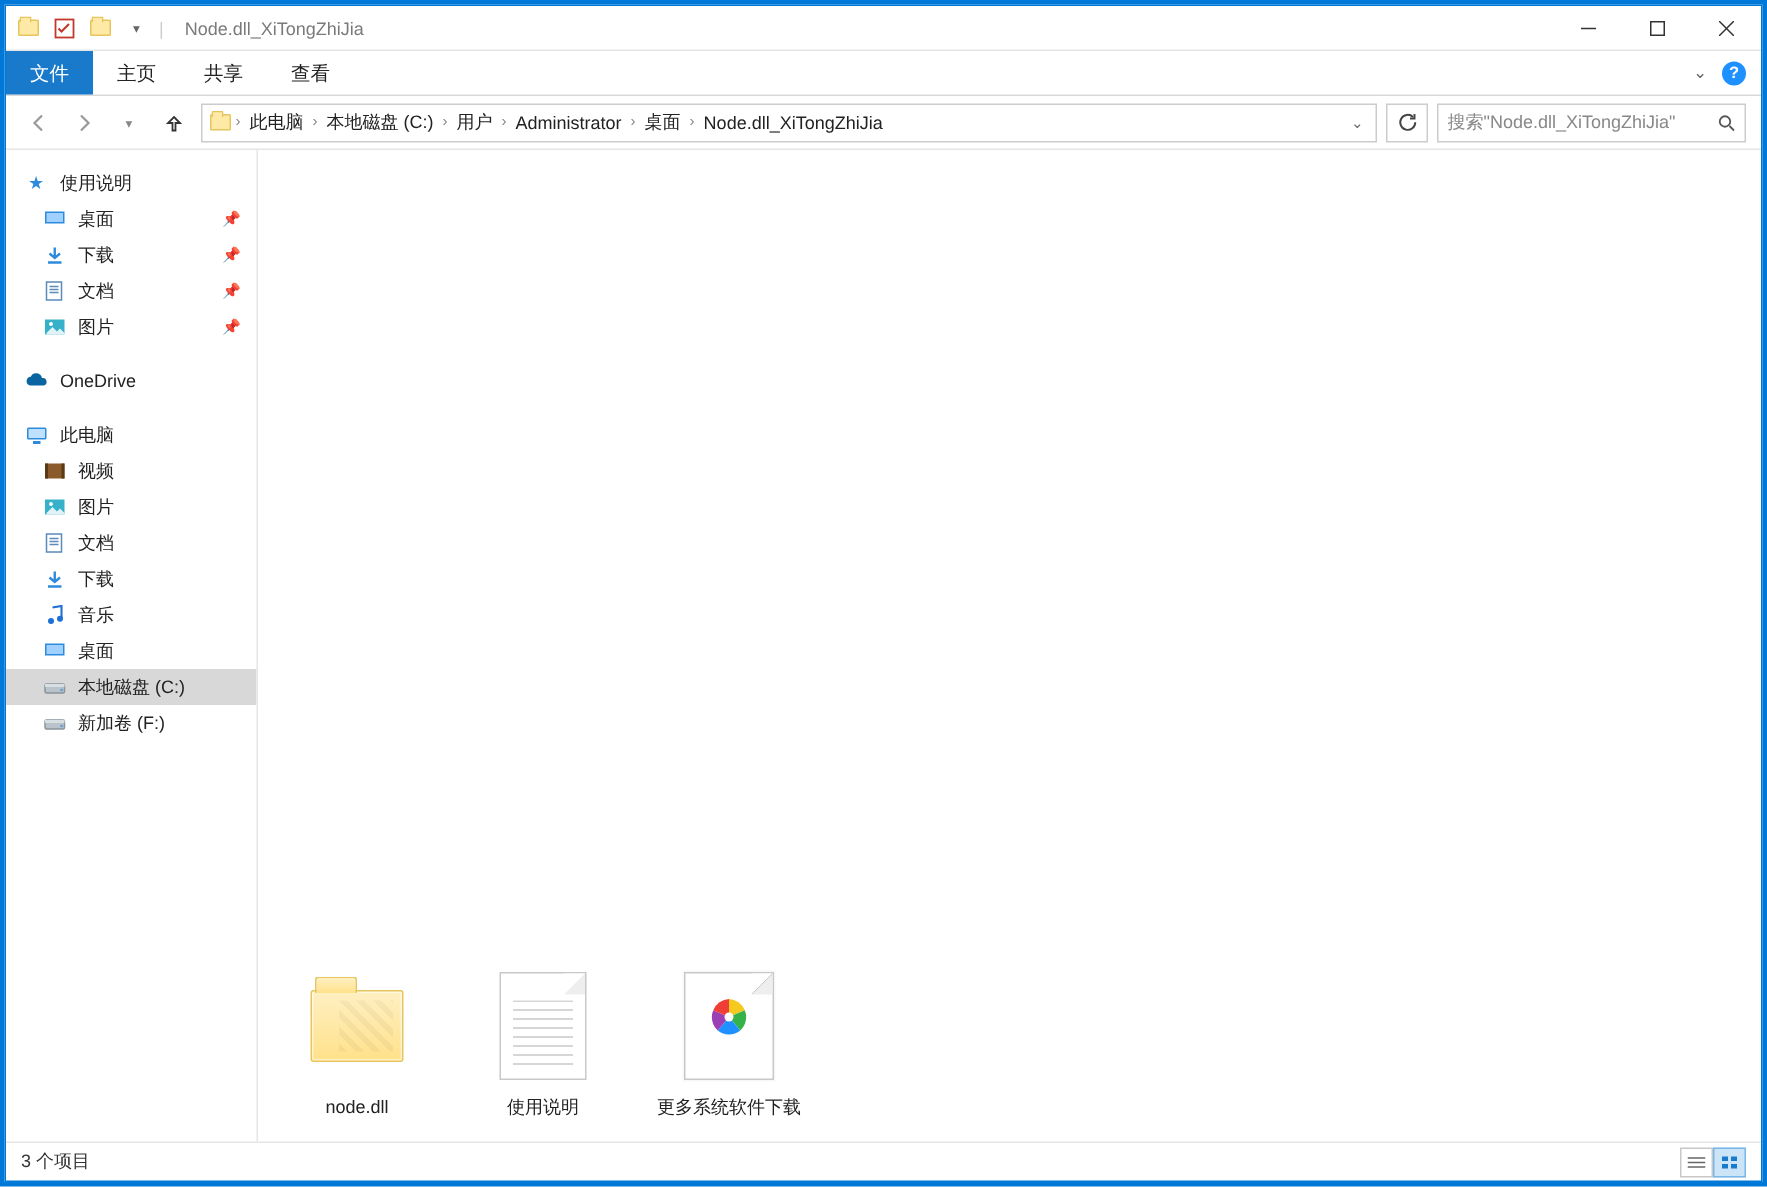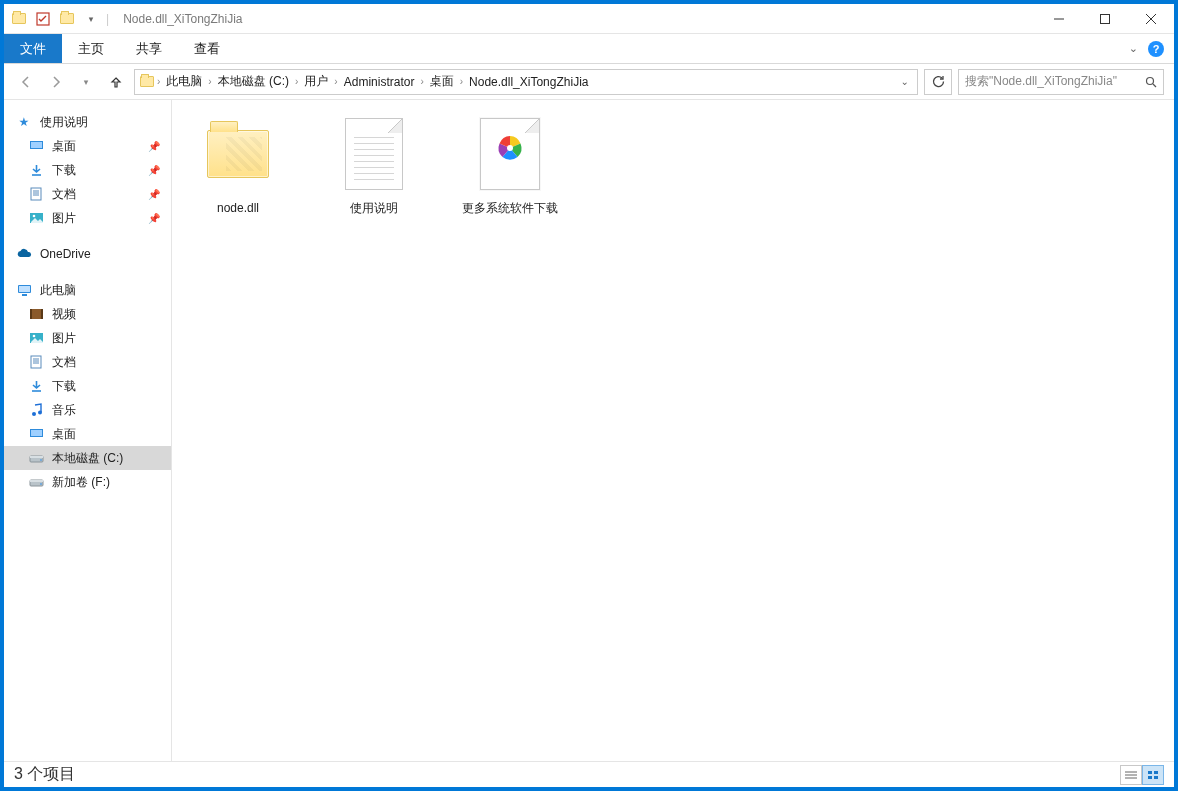--- a/index.html
+++ b/index.html
@@ -39,37 +39,37 @@
   .sidebar { width: 168px; border-right: 1px solid #e5e5e5; padding-top: 10px; font-size: 12px; color: #222; overflow: hidden; }
   .side-group { margin-bottom: 12px; }
   .side-item { height: 24px; display: flex; align-items: center; padding-left: 24px; gap: 8px; white-space: nowrap; }
   .side-item.h { padding-left: 12px; font-weight: normal; }
   .side-item.selected { background: #d8d8d8; }
   .side-item .pin { margin-left: auto; margin-right: 10px; color: #7a7a7a; font-size: 10px; }
   .ico { width: 16px; height: 16px; display: inline-flex; align-items: center; justify-content: center; font-size: 12px; }
   .ico-folder { background: #ffe9a6; border: 1px solid #e6c65c; width: 14px; height: 11px; border-radius: 1px; position: relative; }
   .ico-folder::before { content: ""; position: absolute; top: -3px; left: 0; width: 6px; height: 3px; background: #ffe9a6; border: 1px solid #e6c65c; border-bottom: none; border-radius: 1px 1px 0 0; }
 
-  .content { flex: 1; padding: 14px 18px; display: flex; align-items: flex-start; gap: 40px; }
+  .content { flex: 1; padding: 14px 18px; display: flex; align-items: flex-end; gap: 28px; }
   .file-item { width: 96px; display: flex; flex-direction: column; align-items: center; font-size: 12px; color: #222; text-align: center; }
   .file-icon { width: 80px; height: 80px; margin-bottom: 6px; display: flex; align-items: center; justify-content: center; position: relative; }
   .folder-large { width: 62px; height: 48px; background: linear-gradient(#fff0c2, #ffe18a); border: 1px solid #e6c65c; border-radius: 2px; position: relative; box-shadow: inset 0 0 0 1px rgba(255,255,255,.5); }
   .folder-large::before { content: ""; position: absolute; top: -10px; left: 2px; width: 26px; height: 10px; background: linear-gradient(#fff0c2,#ffe18a); border: 1px solid #e6c65c; border-bottom: none; border-radius: 2px 2px 0 0; }
   .folder-large .dll-hint { position: absolute; inset: 6px 6px 6px 18px; background: repeating-linear-gradient(45deg, rgba(0,0,0,.04) 0 4px, transparent 4px 8px); }
 
   .page-white { width: 60px; height: 72px; background: #fff; border: 1px solid #c8c8c8; position: relative; box-shadow: 0 0 0 1px rgba(0,0,0,.03); }
   .page-white .fold { position: absolute; top: 0; right: 0; width: 14px; height: 14px; background: linear-gradient(135deg, #fff 49%, #c8c8c8 50%, #eee 51%); }
   .pinwheel { position: absolute; inset: 14px; }
   .page-lines { width: 58px; height: 72px; background: #fff; border: 1px solid #c8c8c8; position: relative; }
   .page-lines .fold { position: absolute; top: 0; right: 0; width: 14px; height: 14px; background: linear-gradient(135deg, #fff 49%, #c8c8c8 50%, #eee 51%); }
   .page-lines .lines { position: absolute; top: 18px; left: 8px; right: 8px; bottom: 8px; background: repeating-linear-gradient(#d6d6d6 0 1px, transparent 1px 6px); }
   .file-label { line-height: 1.4; word-break: break-all; }
 
   
-  .statusbar { height: 26px; border-top: 1px solid #e5e5e5; display: flex; align-items: center; font-size: 16px; color: #333; padding: 0 10px; }
+  .statusbar { height: 26px; border-top: 1px solid #e5e5e5; display: flex; align-items: center; font-size: 12px; color: #333; padding: 0 10px; }
   .status-spacer { flex: 1; }
   .view-toggle { display: flex; gap: 0; }
   .view-btn { width: 22px; height: 20px; border: 1px solid #c8c8c8; display: inline-flex; align-items: center; justify-content: center; font-size: 10px; background: #fff; }
   .view-btn.active { background: #cce4f7; border-color: #7ab6e8; }
 
   svg { display: block; }
 </style>
 </head>
 <body>
 

